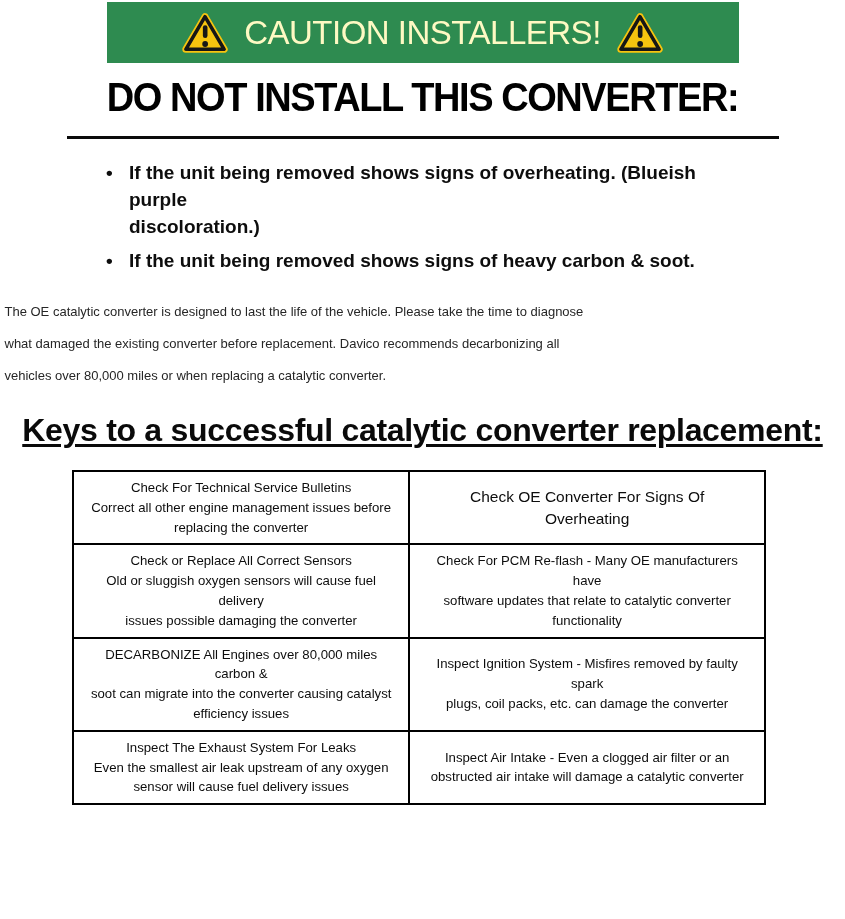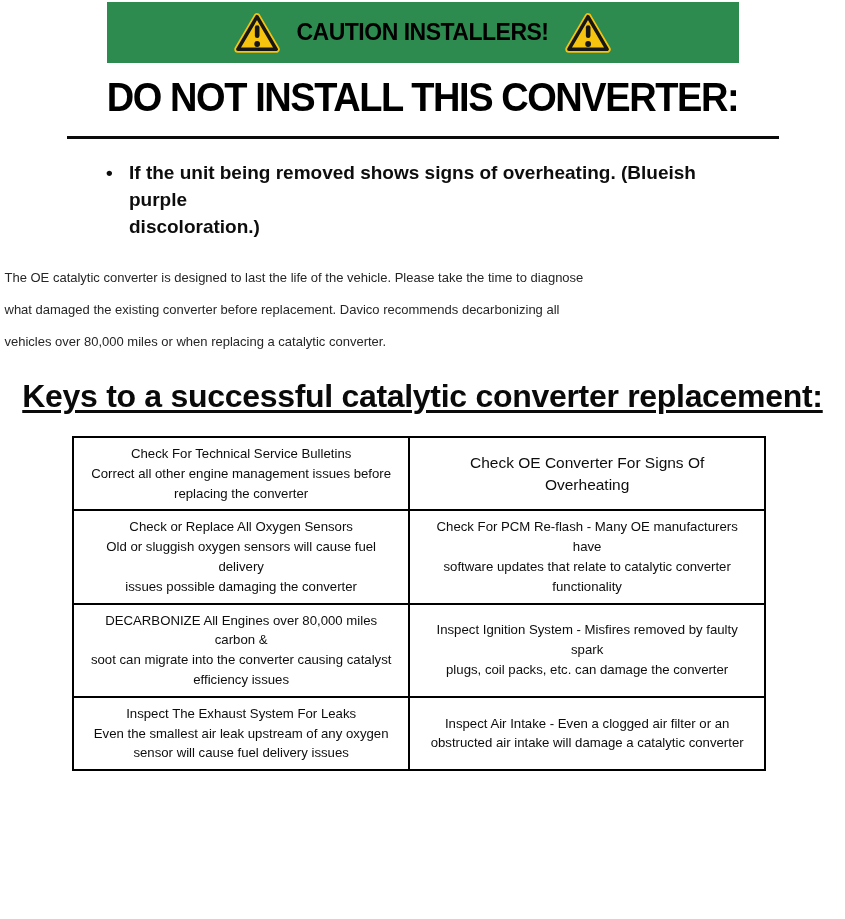--- a/index.html
+++ b/index.html
@@ -19,23 +19,23 @@
     width: 632px;
     height: 61px;
     margin: 2px auto 0;
     background: #2E8B50;
     display: flex;
     align-items: center;
     justify-content: center;
     gap: 16px;
   }
   .banner-title {
-    color: #000000;
-    font-size: 23px;
-    font-weight: bold;
+    color: #fef9c3;
+    font-size: 33px;
+    font-weight: normal;
     letter-spacing: -0.5px;
     white-space: nowrap;
   }
   .warn-icon { width: 46px; height: 44px; display: block; }
 
   
   h1.main-heading {
     margin: 12px 0 0;
     text-align: center;
     font-size: 40px;
@@ -144,38 +144,39 @@
     </svg>
   </div>
 
   <h1 class="main-heading">DO NOT INSTALL THIS CONVERTER:</h1>
 
   <div class="rule"></div>
 
   <ul class="warning-list">
     <li><span class="preline">If the unit being removed shows signs of overheating. (Blueish purple
 discoloration.)</span></li>
+    <li><span class="preline">If the unit being removed shows signs of heavy carbon &amp; soot.</span></li>
   </ul>
 
   <p class="advisory preline">The OE catalytic converter is designed to last the life of the vehicle. Please take the time to diagnose
 what damaged the existing converter before replacement. Davico recommends decarbonizing all
 vehicles over 80,000 miles or when replacing a catalytic converter.</p>
 
   <h2 class="keys-heading">Keys to a successful catalytic converter replacement:</h2>
 
   <table class="keys-table">
     <tbody>
       <tr>
         <td class="col-left preline">Check For Technical Service Bulletins
 Correct all other engine management issues before
 replacing the converter</td>
         <td class="col-right preline big">Check OE Converter For Signs Of Overheating</td>
       </tr>
       <tr>
-        <td class="col-left preline">Check or Replace All Oxygen Sensors
+        <td class="col-left preline">Check or Replace All Correct Sensors
 Old or sluggish oxygen sensors will cause fuel delivery
 issues possible damaging the converter</td>
         <td class="col-right preline">Check For PCM Re-flash - Many OE manufacturers have
 software updates that relate to catalytic converter
 functionality</td>
       </tr>
       <tr>
         <td class="col-left preline">DECARBONIZE All Engines over 80,000 miles carbon &amp;
 soot can migrate into the converter causing catalyst
 efficiency issues</td>

